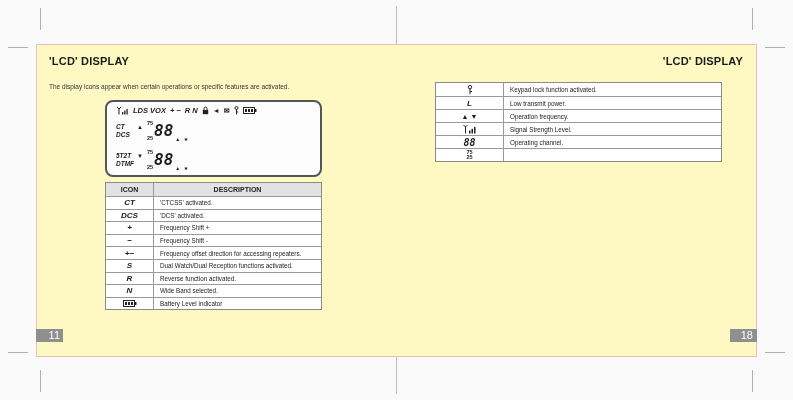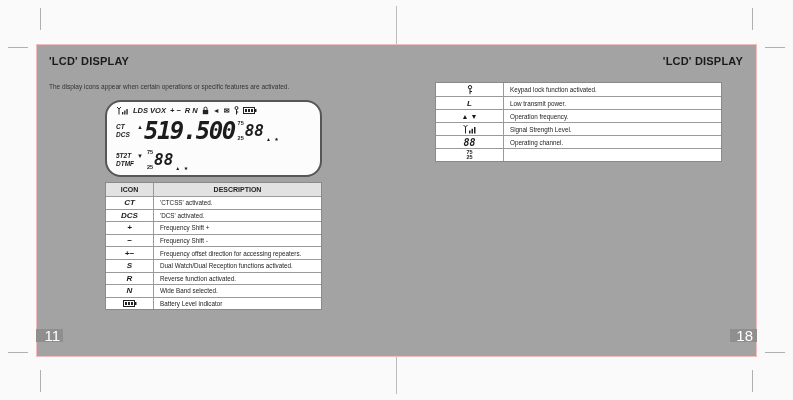--- a/index.html
+++ b/index.html
@@ -17,37 +17,37 @@
   .crop { position: absolute; background: #b0b0b0; }
   .crop.v { width: 1px; height: 22px; }
   .crop.h { width: 20px; height: 1px; }
   .center-line { position: absolute; left: 396px; top: 6px; width: 1px; height: 388px; background: #bdbdbd; }
 
   
   .spread {
     position: absolute; left: 36px; top: 44px;
     width: 721px; height: 313px;
     border: 1px solid #eebdbd;
-    background: #a3a3a3;
+    background: #fef9c3;
   }
   .page { position: absolute; top: 0; height: 100%; }
   .page-left  { left: 0; width: 360px; }
   .page-right { left: 360px; width: 360px; }
 
   .page-title { position: absolute; top: 10px; font-size: 11px; font-weight: bold; letter-spacing: .2px; }
   .page-left  .page-title { left: 12px; }
   .page-right .page-title { right: 14px; }
 
   .intro { position: absolute; left: 12px; top: 38px; font-size: 6.5px; color: #333; }
 
   
   .lcd {
     position: absolute; left: 68px; top: 55px;
     width: 217px; height: 77px;
-    border: 2px solid #565656; border-radius: 16px;
+    border: 2px solid #565656; border-radius: 8px;
     background: #fcfcfc;
     padding: 3px 7px 2px 9px;
   }
   .lcd-top { display: flex; align-items: center; gap: 4px; height: 11px;
              font-size: 7.5px; font-weight: bold; font-style: italic; color: #222; }
   .lcd-top .glyph { font-style: normal; font-size: 7px; line-height: 1; }
   .lcd-row { display: flex; align-items: center; height: 29px; }
   .lcd-labels { display: flex; flex-direction: column; width: 21px;
                 font-size: 6.5px; font-weight: bold; font-style: italic; line-height: 7.5px; }
   .lcd-arrow { font-size: 6px; margin: -8px 1px 0 0; }
@@ -76,21 +76,21 @@
 
   .tbl-right { left: 38px; top: 37px; width: 287px; }
   .tbl-right .tbl-row { height: 13px; }
   .tbl-right .cell-icon { width: 68px; }
 
   .stack { display: flex; flex-direction: column; align-items: center;
            font-size: 5.5px; font-weight: bold; line-height: 5.5px; font-style: normal; }
 
   
   .badge { position: absolute; top: 329px; width: 27px; height: 13px;
-           background: #8f8f8f; color: #fff; font-size: 15px; line-height: 13px; }
+           background: #8f8f8f; color: #fff; font-size: 11px; line-height: 13px; }
   .badge-left  { left: 36px; text-align: right; padding-right: 3px; }
   .badge-right { left: 730px; text-align: right; padding-right: 4px; }
 
   svg { display: block; }
 </style>
 </head>
 <body>
 
 <div class="crop v" style="left:40px;  top:8px;"></div>
 <div class="crop v" style="left:752px; top:8px;"></div>
@@ -145,21 +145,20 @@
           </svg>
         </span>
       </div>
 
       <div class="lcd-row">
         <div class="lcd-labels">
           <span>CT</span>
           <span>DCS</span>
         </div>
         <span class="lcd-arrow">▲</span>
-        <span class="lcd-freq">519.500</span>
         <span class="lcd-sub">
           <span>75</span>
           <span>25</span>
         </span>
         <span class="lcd-ch">88</span>
         <span class="lcd-marks">▲ ★</span>
       </div>
 
       <div class="lcd-row">
         <div class="lcd-labels">

